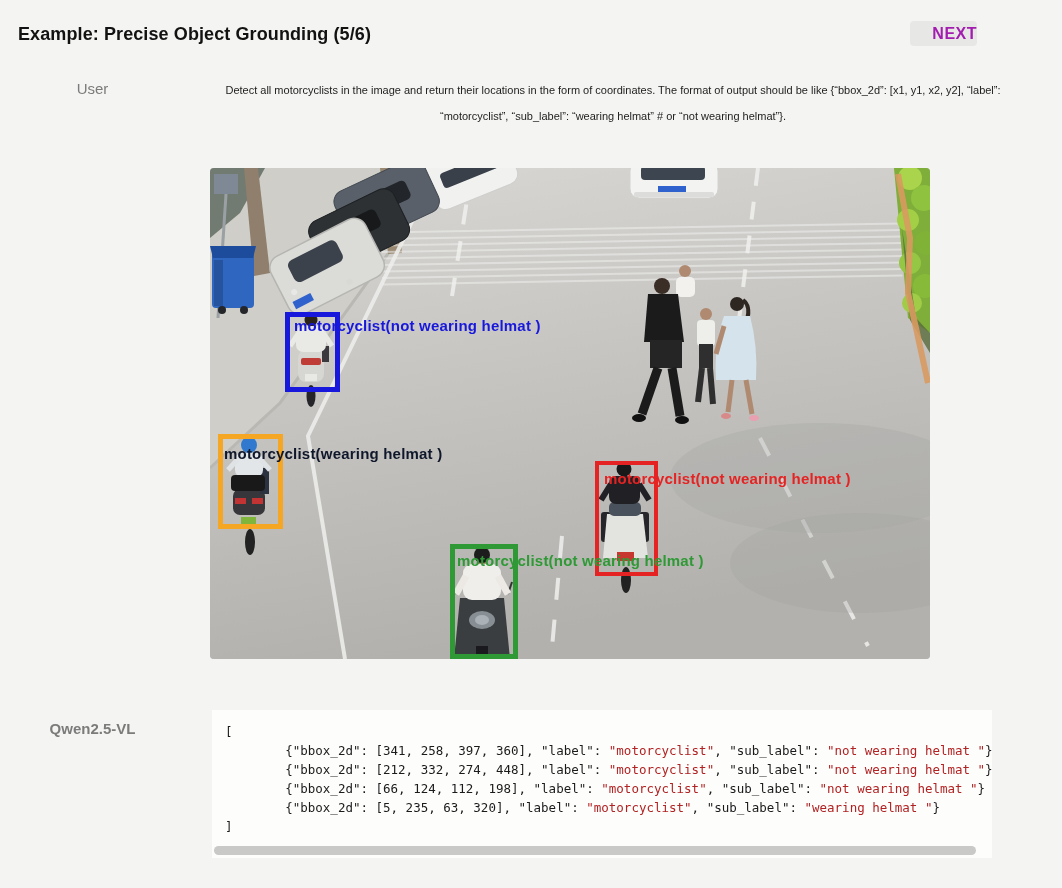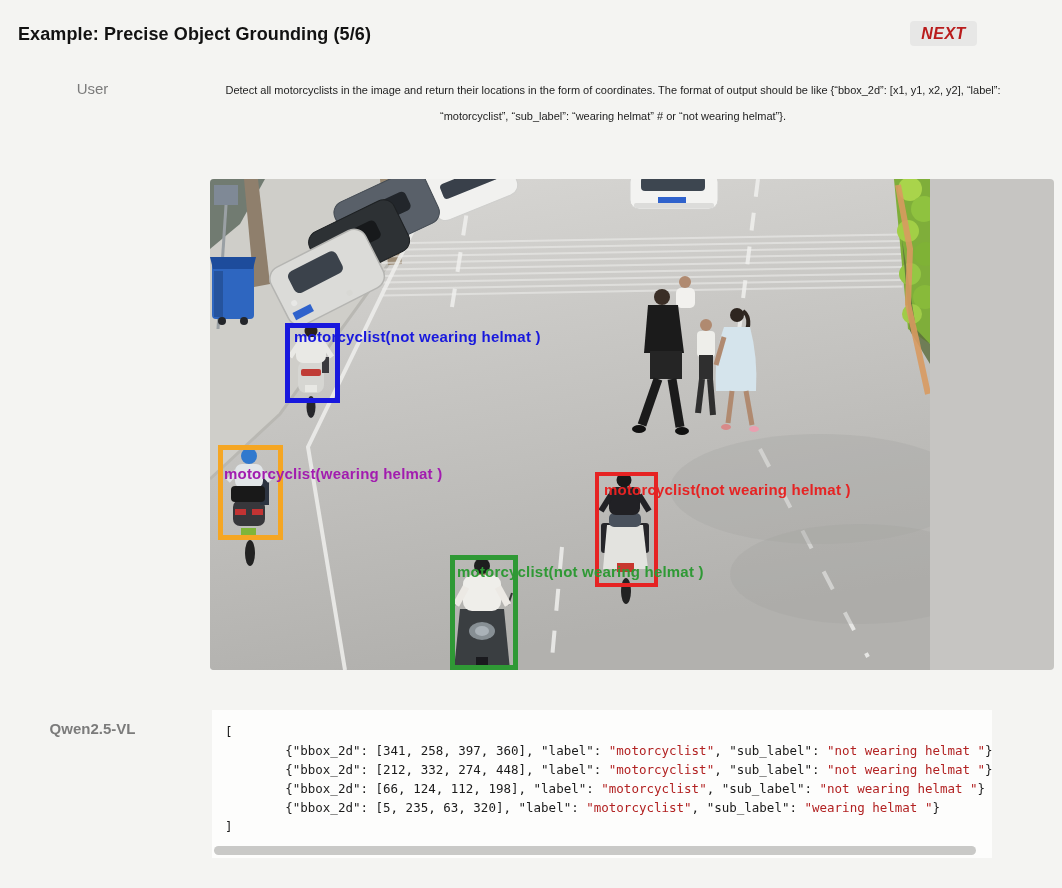--- a/index.html
+++ b/index.html
@@ -2,33 +2,33 @@
 <html><head>
 <meta charset="utf-8">
 <style>
   html,body{margin:0;padding:0;}
   body{background:#f4f4f2;font-family:"Liberation Sans",sans-serif;}
   .page{position:relative;width:1062px;height:888px;background:#f4f4f2;overflow:hidden;}
 
   
   .title{position:absolute;left:18px;top:24px;font-size:18px;font-weight:bold;color:#121212;letter-spacing:.1px;}
   .next-btn{position:absolute;left:910px;top:21px;width:67px;height:25px;background:#e7e7e6;border:none;
-    border-radius:4px;font-family:"Liberation Sans",sans-serif;font-size:16px;font-weight:bold;color:#b91c1c;
-    text-align:center;line-height:25px;letter-spacing:.5px;cursor:pointer;padding:0;font-style:italic;}
+    border-radius:4px;font-family:"Liberation Sans",sans-serif;font-size:16px;font-weight:bold;color:#a21caf;
+    text-align:right;line-height:25px;letter-spacing:.5px;cursor:pointer;padding:0;}
 
   
   .speaker{position:absolute;left:0;width:185px;text-align:center;font-size:15px;color:#7b7b7b;}
   .speaker-user{top:80px;}
   .speaker-model{top:720px;font-weight:bold;}
 
   
   .prompt{position:absolute;left:210px;top:77px;width:806px;font-size:11px;line-height:26px;color:#1d1d1d;text-align:center;}
 
   
-  .photo{position:absolute;left:210px;top:179px;width:844px;height:491px;border-radius:4px;overflow:hidden;background:#c6c5c2;}
+  .photo{position:absolute;left:210px;top:168px;width:720px;height:491px;border-radius:4px;overflow:hidden;background:#c6c5c2;}
   .photo svg{position:absolute;left:0;top:0;}
   .bbox{position:absolute;border-style:solid;box-sizing:border-box;}
   .bbox-blue{left:75px;top:144px;width:55px;height:80px;border-width:5px;}
   .bbox-orange{left:8px;top:266px;width:65px;height:95px;border-width:5px;}
   .bbox-red{left:385px;top:293px;width:63px;height:115px;border-width:4px;}
   .bbox-green{left:240px;top:376px;width:68px;height:115px;border-width:5px;}
   .bbox-label{position:absolute;font-size:15px;font-weight:bold;white-space:nowrap;letter-spacing:.2px;}
   .lbl-blue{left:84px;top:149px;}
   .lbl-orange{left:14px;top:277px;}
   .lbl-red{left:394px;top:302px;}
@@ -222,21 +222,21 @@
         <line x1="288" y1="408" x2="298" y2="426" stroke="#ece9e4" stroke-width="7"></line>
       </g>
     </svg>
 
     <div class="bbox bbox-blue" style="border-color: rgb(24, 24, 221);"></div>
     <div class="bbox bbox-orange" style="border-color: rgb(245, 166, 35);"></div>
     <div class="bbox bbox-red" style="border-color: rgb(230, 35, 35);"></div>
     <div class="bbox bbox-green" style="border-color: rgb(47, 153, 53);"></div>
 
     <div class="bbox-label lbl-blue" style="color: rgb(24, 24, 221);">motorcyclist(not wearing helmat )</div>
-    <div class="bbox-label lbl-orange" style="color: #a21caf; margin-top: 9px;">motorcyclist(wearing helmat )</div>
+    <div class="bbox-label lbl-orange" style="color: #0f172a;">motorcyclist(wearing helmat )</div>
     <div class="bbox-label lbl-red" style="color: rgb(230, 35, 35);">motorcyclist(not wearing helmat )</div>
     <div class="bbox-label lbl-green" style="color: rgb(47, 153, 53);">motorcyclist(not wearing helmat )</div>
   </div>
 
   <div class="speaker speaker-model">Qwen2.5-VL</div>
 
   <div class="codeblock">
     <div class="codeclip">
       <div class="codepre">
         <div class="cl"><span>[</span></div>

